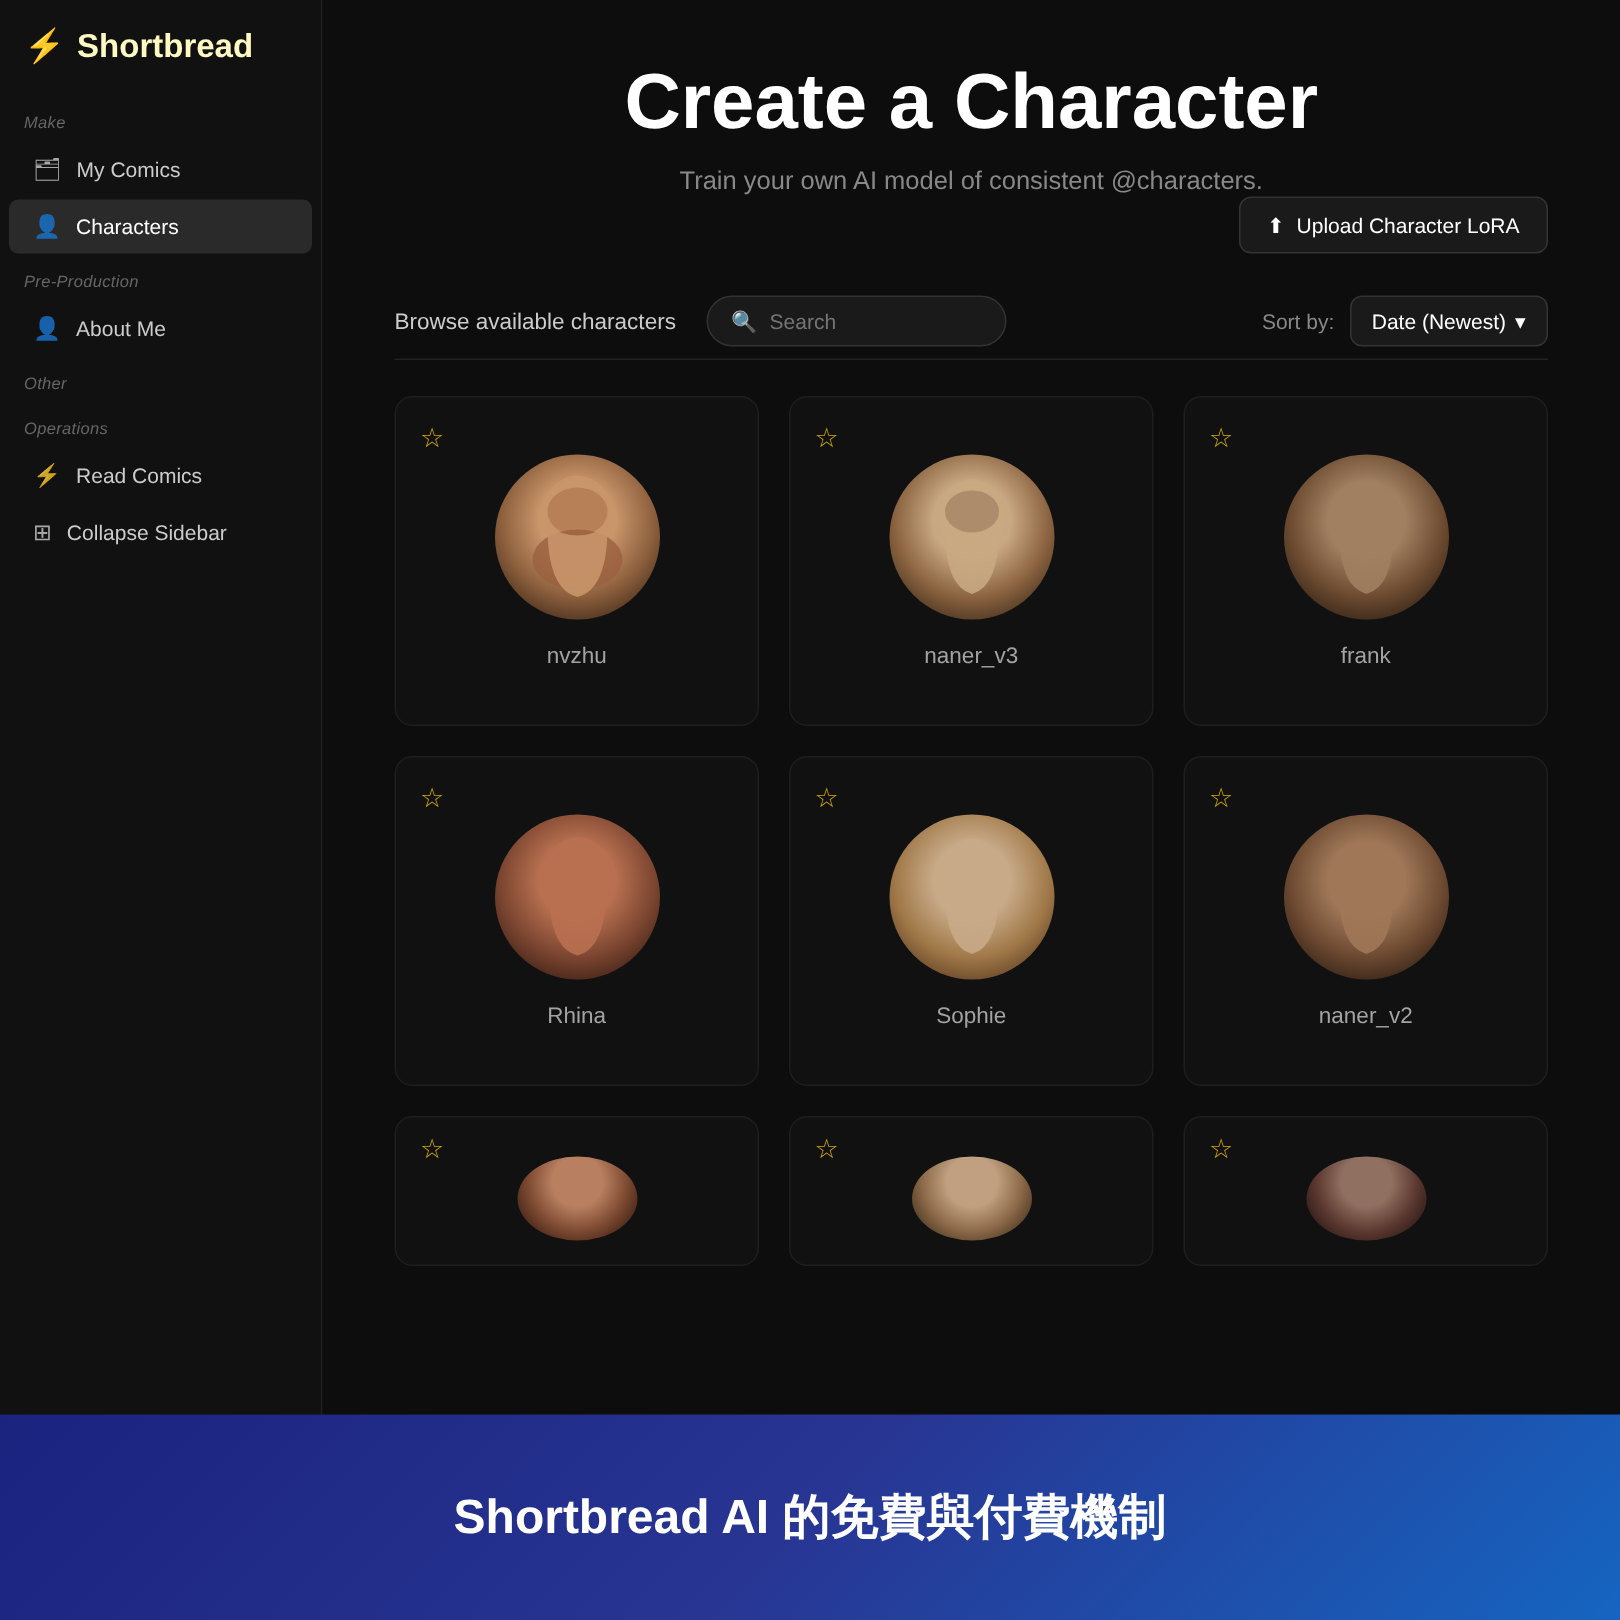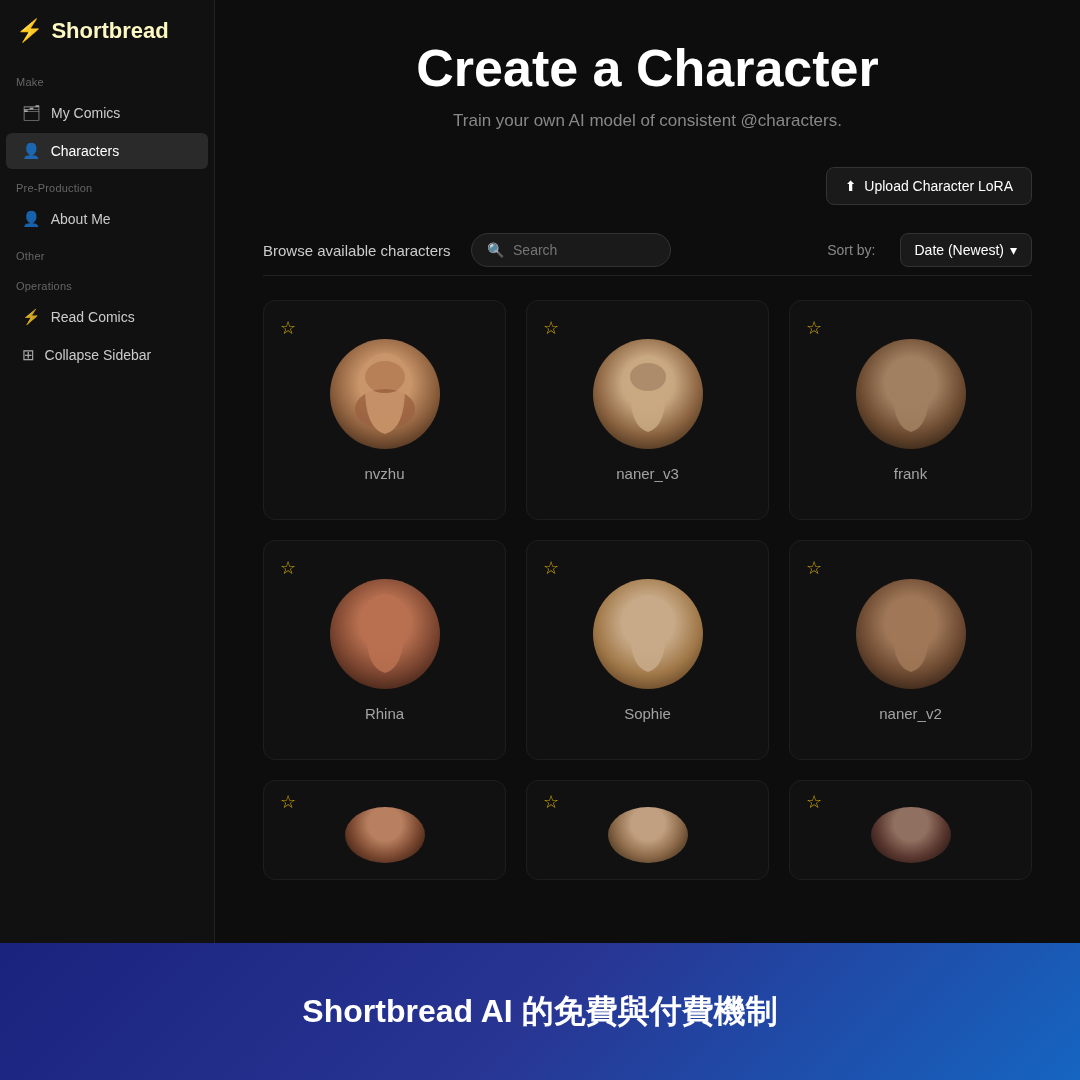--- a/index.html
+++ b/index.html
@@ -47,20 +47,21 @@
       font-weight: 700;
       color: #fef9c3;
     }
 
     .sidebar-section-label {
       font-size: 11px;
       color: #666;
       padding: 12px 16px 6px;
       text-transform: none;
       letter-spacing: 0.02em;
+      font-style: italic;
     }
 
     .sidebar-item {
       display: flex;
       align-items: center;
       gap: 10px;
       padding: 9px 16px;
       cursor: pointer;
       border-radius: 6px;
       margin: 1px 6px;
@@ -82,21 +83,20 @@
     
     .content {
       flex: 1;
       background: #0d0d0d;
       overflow-y: auto;
       padding: 40px 48px;
     }
 
     .page-header {
       text-align: center;
-      margin-bottom: 36px;
     }
 
     .page-title {
       font-size: 52px;
       font-weight: 800;
       color: #fff;
       line-height: 1.1;
       margin-bottom: 14px;
     }
 
@@ -161,21 +161,21 @@
       outline: none;
       color: #aaa;
       font-size: 14px;
       width: 130px;
     }
 
     .sort-area {
       margin-left: auto;
       display: flex;
       align-items: center;
-      gap: 24px;
+      gap: 10px;
     }
 
     .sort-label {
       font-size: 14px;
       color: #888;
     }
 
     .sort-btn {
       display: flex;
       align-items: center;

